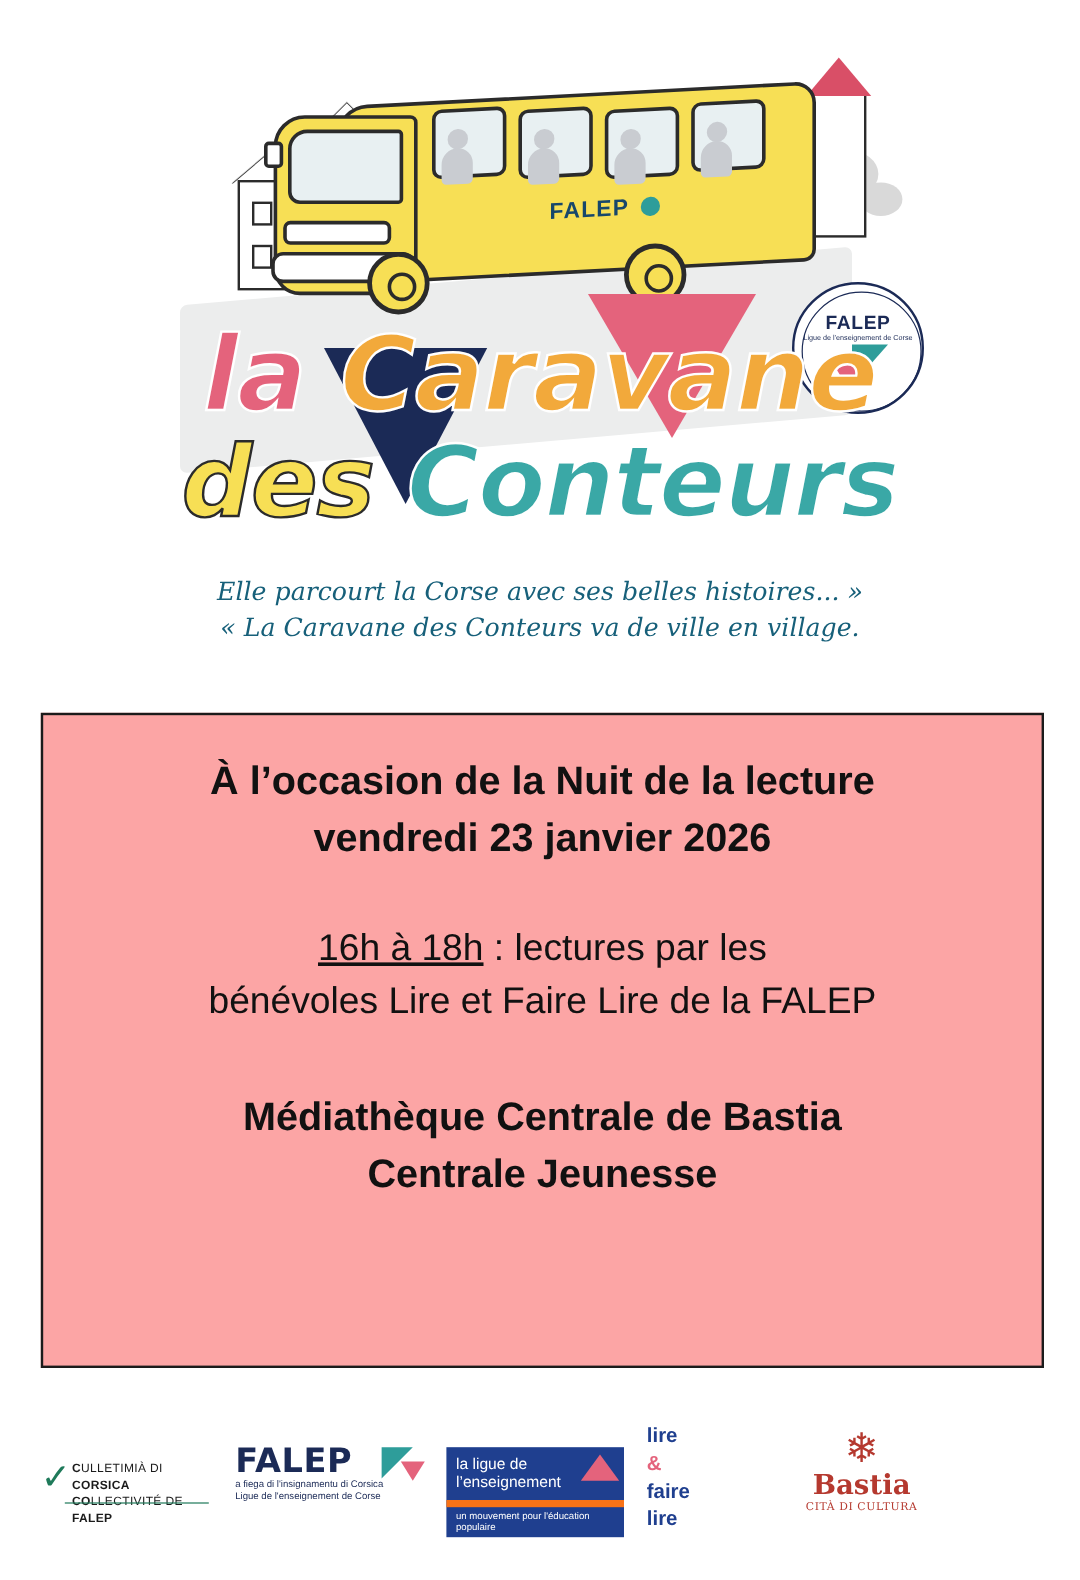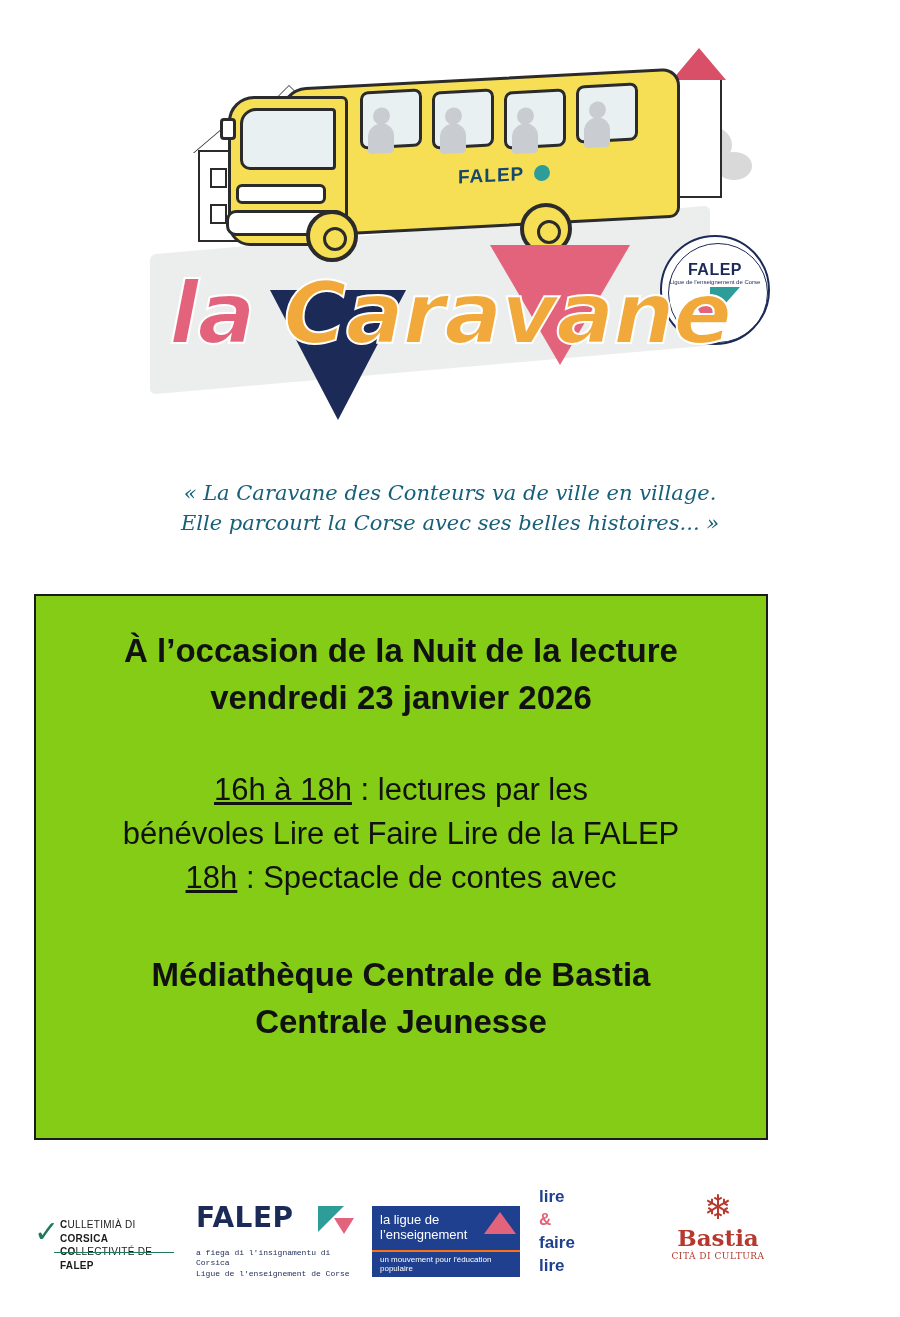--- a/index.html
+++ b/index.html
@@ -341,25 +341,25 @@
     font-style: italic;
     font-size: 21px;
     line-height: 1.45;
   }
 
   
   .info-box {
     position: absolute;
     left: 34px;
     top: 594px;
-    width: 734px;
+    width: 836px;
     height: 546px;
     border: 2px solid #1b1b1b;
     box-sizing: border-box;
-    background: #84cc16;
+    background: #fca5a5;
     padding-top: 32px;
     text-align: center;
   }
   .info-head {
     font-size: 33px;
     font-weight: 700;
     line-height: 1.42;
     color: #111;
   }
   .info-block {
@@ -434,45 +434,44 @@
   }
   .lf-tri2 {
     position: absolute;
     right: 2px; top: 14px;
     width: 0; height: 0;
     border-left: 10px solid transparent;
     border-right: 10px solid transparent;
     border-top: 16px solid #e4637c;
   }
   .lf-sub {
-    margin-top: 16px;
+    margin-top: 0;
     font-size: 8px;
     color: #1b2a56;
     line-height: 1.3;
-    font-family: Liberation Mono, monospace;
   }
 
   
   .logo-ligue { left: 372px; top: 38px; width: 148px; }
   .ll-top {
     background: #1f3f8f;
     color: #ffffff;
     padding: 7px 8px 8px 8px;
     font-size: 13px;
     line-height: 1.15;
     position: relative;
     box-sizing: border-box;
     height: 44px;
   }
   .ll-bottom {
     background: #1f3f8f;
     color: #ffffff;
     font-size: 8px;
     padding: 3px 8px 4px 8px;
-    border-top: 2px solid #f97316;
+    border-top: 6px solid #f97316;
   }
   .ll-swoosh {
     position: absolute;
     right: 4px; top: 6px;
     width: 0; height: 0;
     border-left: 16px solid transparent;
     border-right: 16px solid transparent;
     border-bottom: 22px solid #e4637c;
   }
 
@@ -587,43 +586,44 @@
         <div class="fb-tri-teal"></div>
         <div class="fb-tri-pink"></div>
       </div>
     </div>
 
     <div class="title-art">
       <div class="title-line1">
         <span class="w-la">la</span>
         <span class="w-caravane">Caravane</span>
       </div>
+      <div class="title-line2">
+        <span class="w-des">des</span>
+        <span class="w-conteurs">Conteurs</span>
+      </div>
     </div>
   </div>
 
   <div class="tagline">
+    <div>Elle parcourt la Corse avec ses belles histoires... »</div>
     <div>« La Caravane des Conteurs va de ville en village.</div>
-    <div>Elle parcourt la Corse avec ses belles histoires... »</div>
   </div>
 
   <div class="info-box">
     <div class="info-head">
       <div>À l’occasion de la Nuit de la lecture</div>
       <div>vendredi 23 janvier 2026</div>
     </div>
 
     <div class="info-block">
       <div>
         <span class="u">16h à 18h</span><span> : </span><span>lectures par les</span>
       </div>
       <div>
         <span>bénévoles Lire et Faire Lire de la FALEP</span>
-      </div>
-      <div>
-        <span class="u">18h</span><span> : </span><span>Spectacle de contes avec</span>
       </div>
     </div>
 
     <div class="info-venue">
       <div>Médiathèque Centrale de Bastia</div>
       <div>Centrale Jeunesse</div>
     </div>
   </div>
 
   <div class="footer">

